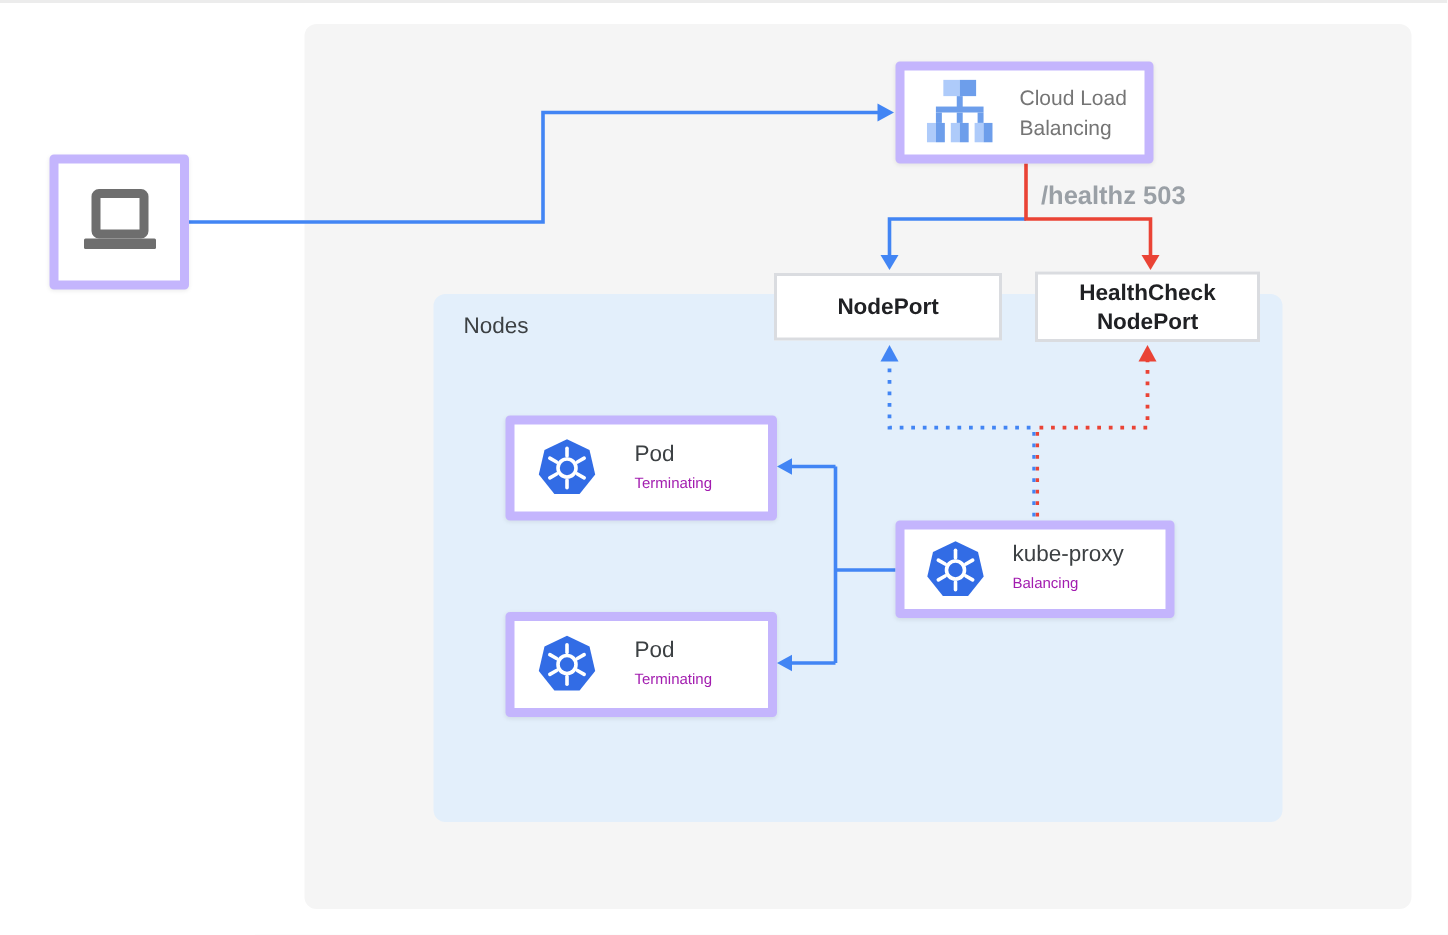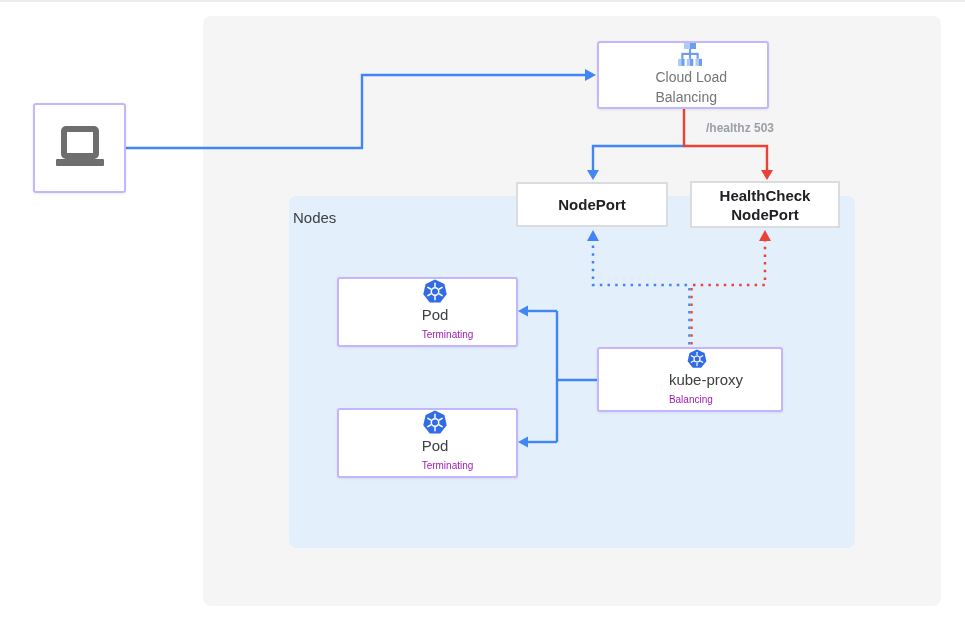--- a/index.html
+++ b/index.html
@@ -22,34 +22,34 @@
     background: #f5f5f5;
     border-radius: 8px;
   }
   .nodes-area {
     position: absolute; left: 289px; top: 196px;
     width: 566px; height: 352px;
     background: #e3effb;
     border-radius: 8px;
   }
   .nodes-label {
-    position: absolute; left: 4px; top: 13px;
+    position: absolute; left: 20px; top: 13px;
     font-size: 15px; color: #3c4043;
   }
   svg.wires {
     position: absolute; left: 0; top: 0;
     width: 965px; height: 623px;
   }
   .card {
     position: absolute;
     background: #ffffff;
-    border: 2px solid #c4b5fd;
+    border: 6px solid #c4b5fd;
     border-radius: 3px;
     box-shadow: 0 1px 3px rgba(0,0,0,0.08);
-    display: flex; align-items: center; flex-direction: column;
+    display: flex; align-items: center;
   }
   .laptop-card {
     left: 33px; top: 103px; width: 93px; height: 90px;
     justify-content: center;
   }
   .clb-card {
     left: 597px; top: 41px; width: 172px; height: 68px;
     padding-left: 13px;
   }
   .clb-label {
@@ -64,21 +64,21 @@
     border: 2px solid #dadce0;
     display: flex; flex-direction: column;
     align-items: center; justify-content: center;
     font-weight: bold; font-size: 15px; color: #202124;
     text-align: center; line-height: 19px;
   }
   .nodeport-box { left: 516px; top: 182px; width: 152px; height: 45px; }
   .hc-box { left: 690px; top: 181px; width: 150px; height: 47px; }
   .healthz-label {
     position: absolute; left: 694px; top: 121px;
-    font-size: 12px; font-weight: bold; color: #9aa0a6; margin-left: 12px;
+    font-size: 17px; font-weight: bold; color: #9aa0a6;
   }
   .pod-card { width: 181px; height: 70px; padding-left: 15px; }
   .pod-card-1 { left: 337px; top: 277px; }
   .pod-card-2 { left: 337px; top: 408px; }
   .kube-proxy-card { left: 597px; top: 347px; width: 186px; height: 65px; padding-left: 14px; }
   .card-text { margin-left: 25px; }
   .kube-proxy-card .card-text { margin-left: 18px; }
   .card-title { font-size: 15px; color: #3c4043; line-height: 21px; }
   .card-subtitle { font-size: 10px; color: #a21caf; line-height: 20px; }
 </style>

